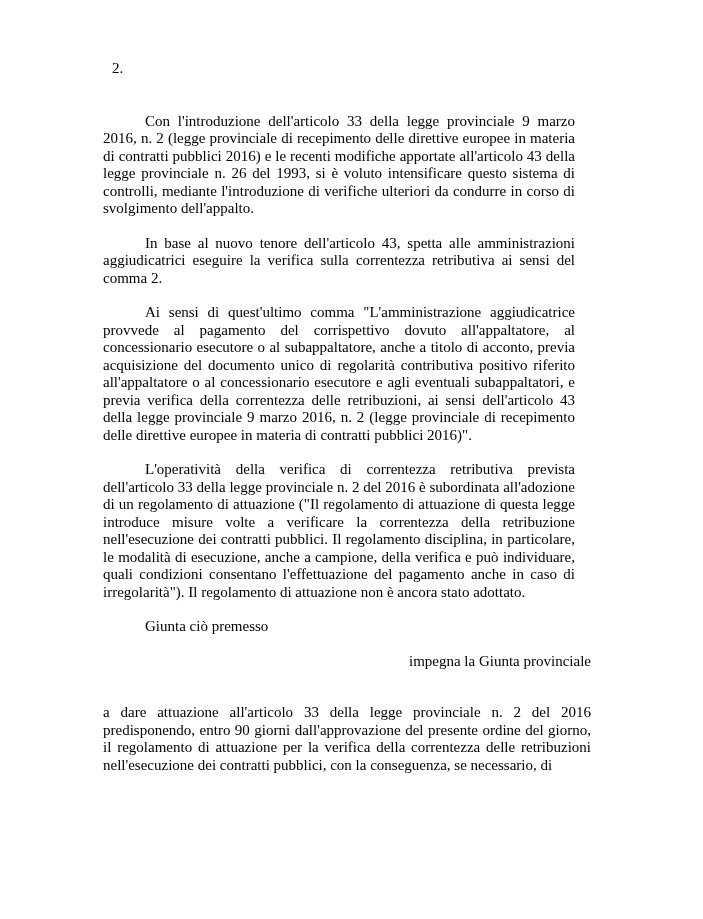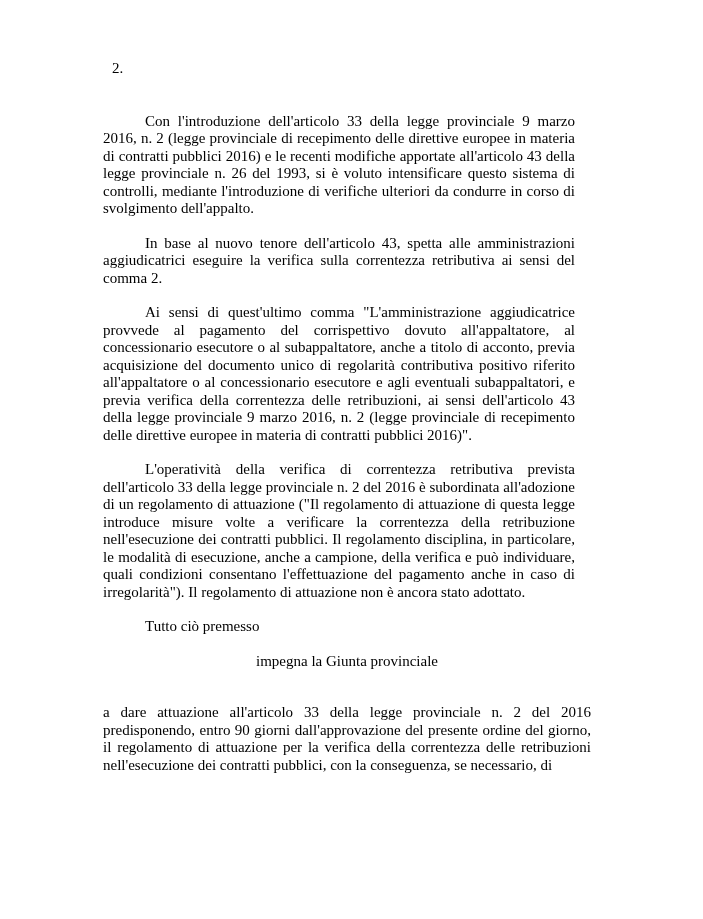--- a/index.html
+++ b/index.html
@@ -34,21 +34,21 @@
   .premise-line {
     margin: 0 0 17px 0;
     text-indent: 42px;
   }
   .council-heading {
     margin: 32px 0 17px 0;
     text-align: center;
   }
   .resolution-line {
     margin: 0 0 34px 0;
-    text-align: center;
+    text-align: right;
   }
   .closing-para {
     margin: 0;
     text-align: justify;
     text-indent: 0;
   }
 </style>
 </head>
 <body>
 
@@ -58,20 +58,20 @@
 
   <p class="body-para">Con l'introduzione dell'articolo 33 della legge provinciale 9 marzo 2016, n. 2 (legge provinciale di recepimento delle direttive europee in materia di contratti pubblici 2016) e le recenti modifiche apportate all'articolo 43 della legge provinciale n. 26 del 1993, si è voluto intensificare questo sistema di controlli, mediante l'introduzione di verifiche ulteriori da condurre in corso di svolgimento dell'appalto.</p>
 
 
   <p class="body-para">In base al nuovo tenore dell'articolo 43, spetta alle amministrazioni aggiudicatrici eseguire la verifica sulla correntezza retributiva ai sensi del comma 2.</p>
 
   <p class="body-para">Ai sensi di quest'ultimo comma "L'amministrazione aggiudicatrice provvede al pagamento del corrispettivo dovuto all'appaltatore, al concessionario esecutore o al subappaltatore, anche a titolo di acconto, previa acquisizione del documento unico di regolarità contributiva positivo riferito all'appaltatore o al concessionario esecutore e agli eventuali subappaltatori, e previa verifica della correntezza delle retribuzioni, ai sensi dell'articolo 43 della legge provinciale 9 marzo 2016, n. 2 (legge provinciale di recepimento delle direttive europee in materia di contratti pubblici 2016)".</p>
 
   <p class="body-para">L'operatività della verifica di correntezza retributiva prevista dell'articolo 33 della legge provinciale n. 2 del 2016 è subordinata all'adozione di un regolamento di attuazione ("Il regolamento di attuazione di questa legge introduce misure volte a verificare la correntezza della retribuzione nell'esecuzione dei contratti pubblici. Il regolamento disciplina, in particolare, le modalità di esecuzione, anche a campione, della verifica e può individuare, quali condizioni consentano l'effettuazione del pagamento anche in caso di irregolarità"). Il regolamento di attuazione non è ancora stato adottato.</p>
 
-  <p class="premise-line">Tutto ciò premesso</p>
+  <p class="premise-line">Giunta ciò premesso</p>
 
 
   <p class="resolution-line">impegna la Giunta provinciale</p>
 
   <p class="closing-para">a dare attuazione all'articolo 33 della legge provinciale n. 2 del 2016 predisponendo, entro 90 giorni dall'approvazione del presente ordine del giorno, il regolamento di attuazione per la verifica della correntezza delle retribuzioni nell'esecuzione dei contratti pubblici, con la conseguenza, se necessario, di</p>
 
 </div>
 
 </body></html>

